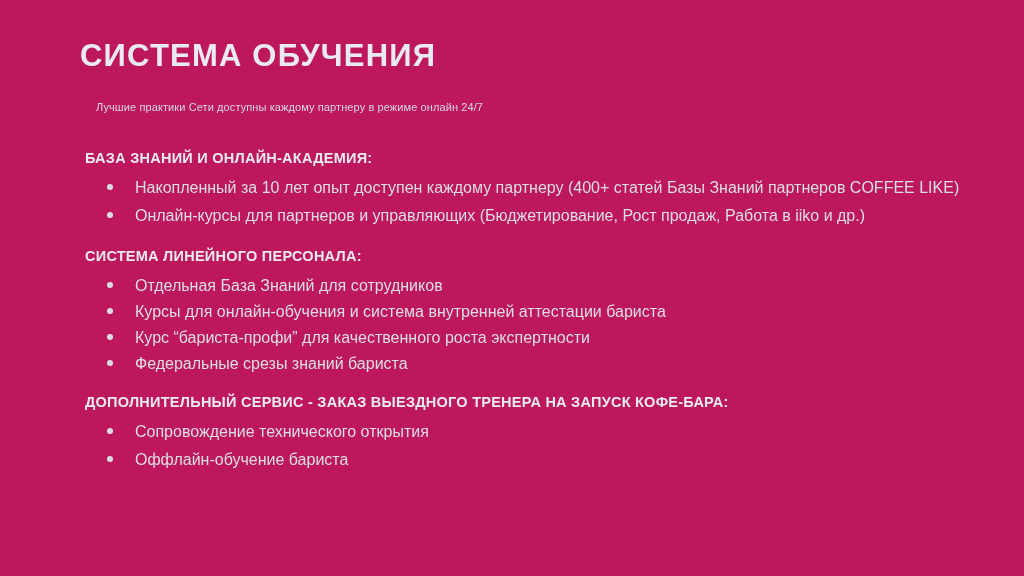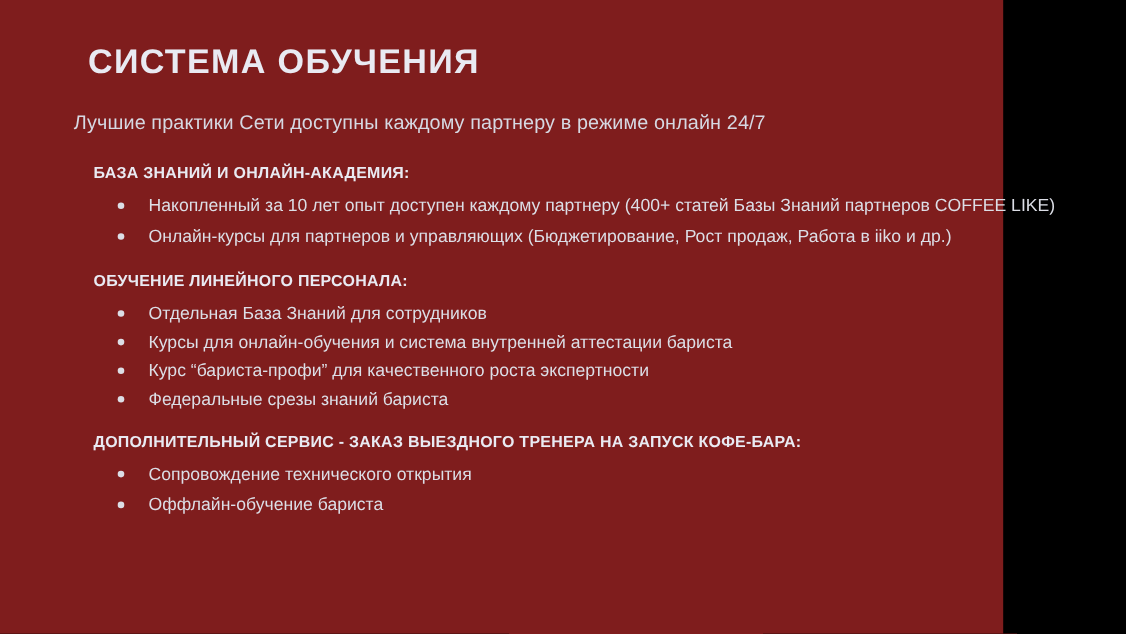--- a/index.html
+++ b/index.html
@@ -8,42 +8,42 @@
   }
   body {
     width: 1024px;
     height: 576px;
     background: #000000;
     font-family: "Liberation Sans", sans-serif;
     overflow: hidden;
   }
   .slide {
     position: relative;
-    width: 912px;
+    width: 1024px;
     height: 576px;
-    background: #7f1d1d;
+    background: #be185d;
     box-sizing: border-box;
     padding: 4px;
   }
   .slide-title {
     position: absolute;
     left: 80px;
     top: 38px;
     font-size: 31px;
     font-weight: bold;
     letter-spacing: 1.2px;
     color: #e9eaf2;
     text-transform: uppercase;
     font-family: "Liberation Sans", sans-serif;
   }
   .subtitle {
     position: absolute;
-    left: 67px;
+    left: 96px;
     top: 101px;
-    font-size: 18px;
+    font-size: 11px;
     color: #d6d8e2;
     font-family: "Liberation Sans", sans-serif;
     letter-spacing: 0.1px;
   }
   .content {
     position: absolute;
     left: 85px;
     top: 150px;
     width: 880px;
   }
@@ -105,21 +105,21 @@
           <span>Накопленный за 10 лет опыт доступен каждому партнеру (400+ статей Базы Знаний партнеров COFFEE LIKE)</span>
         </li>
         <li>
           <span class="dot"></span>
           <span>Онлайн-курсы для партнеров и управляющих (Бюджетирование, Рост продаж, Работа в iiko и др.)</span>
         </li>
       </ul>
     </div>
 
     <div class="section sec-2">
-      <div class="section-heading">ОБУЧЕНИЕ ЛИНЕЙНОГО ПЕРСОНАЛА:</div>
+      <div class="section-heading">СИСТЕМА ЛИНЕЙНОГО ПЕРСОНАЛА:</div>
       <ul class="bullets">
         <li>
           <span class="dot"></span>
           <span>Отдельная База Знаний для сотрудников</span>
         </li>
         <li>
           <span class="dot"></span>
           <span>Курсы для онлайн-обучения и система внутренней аттестации бариста</span>
         </li>
         <li>

